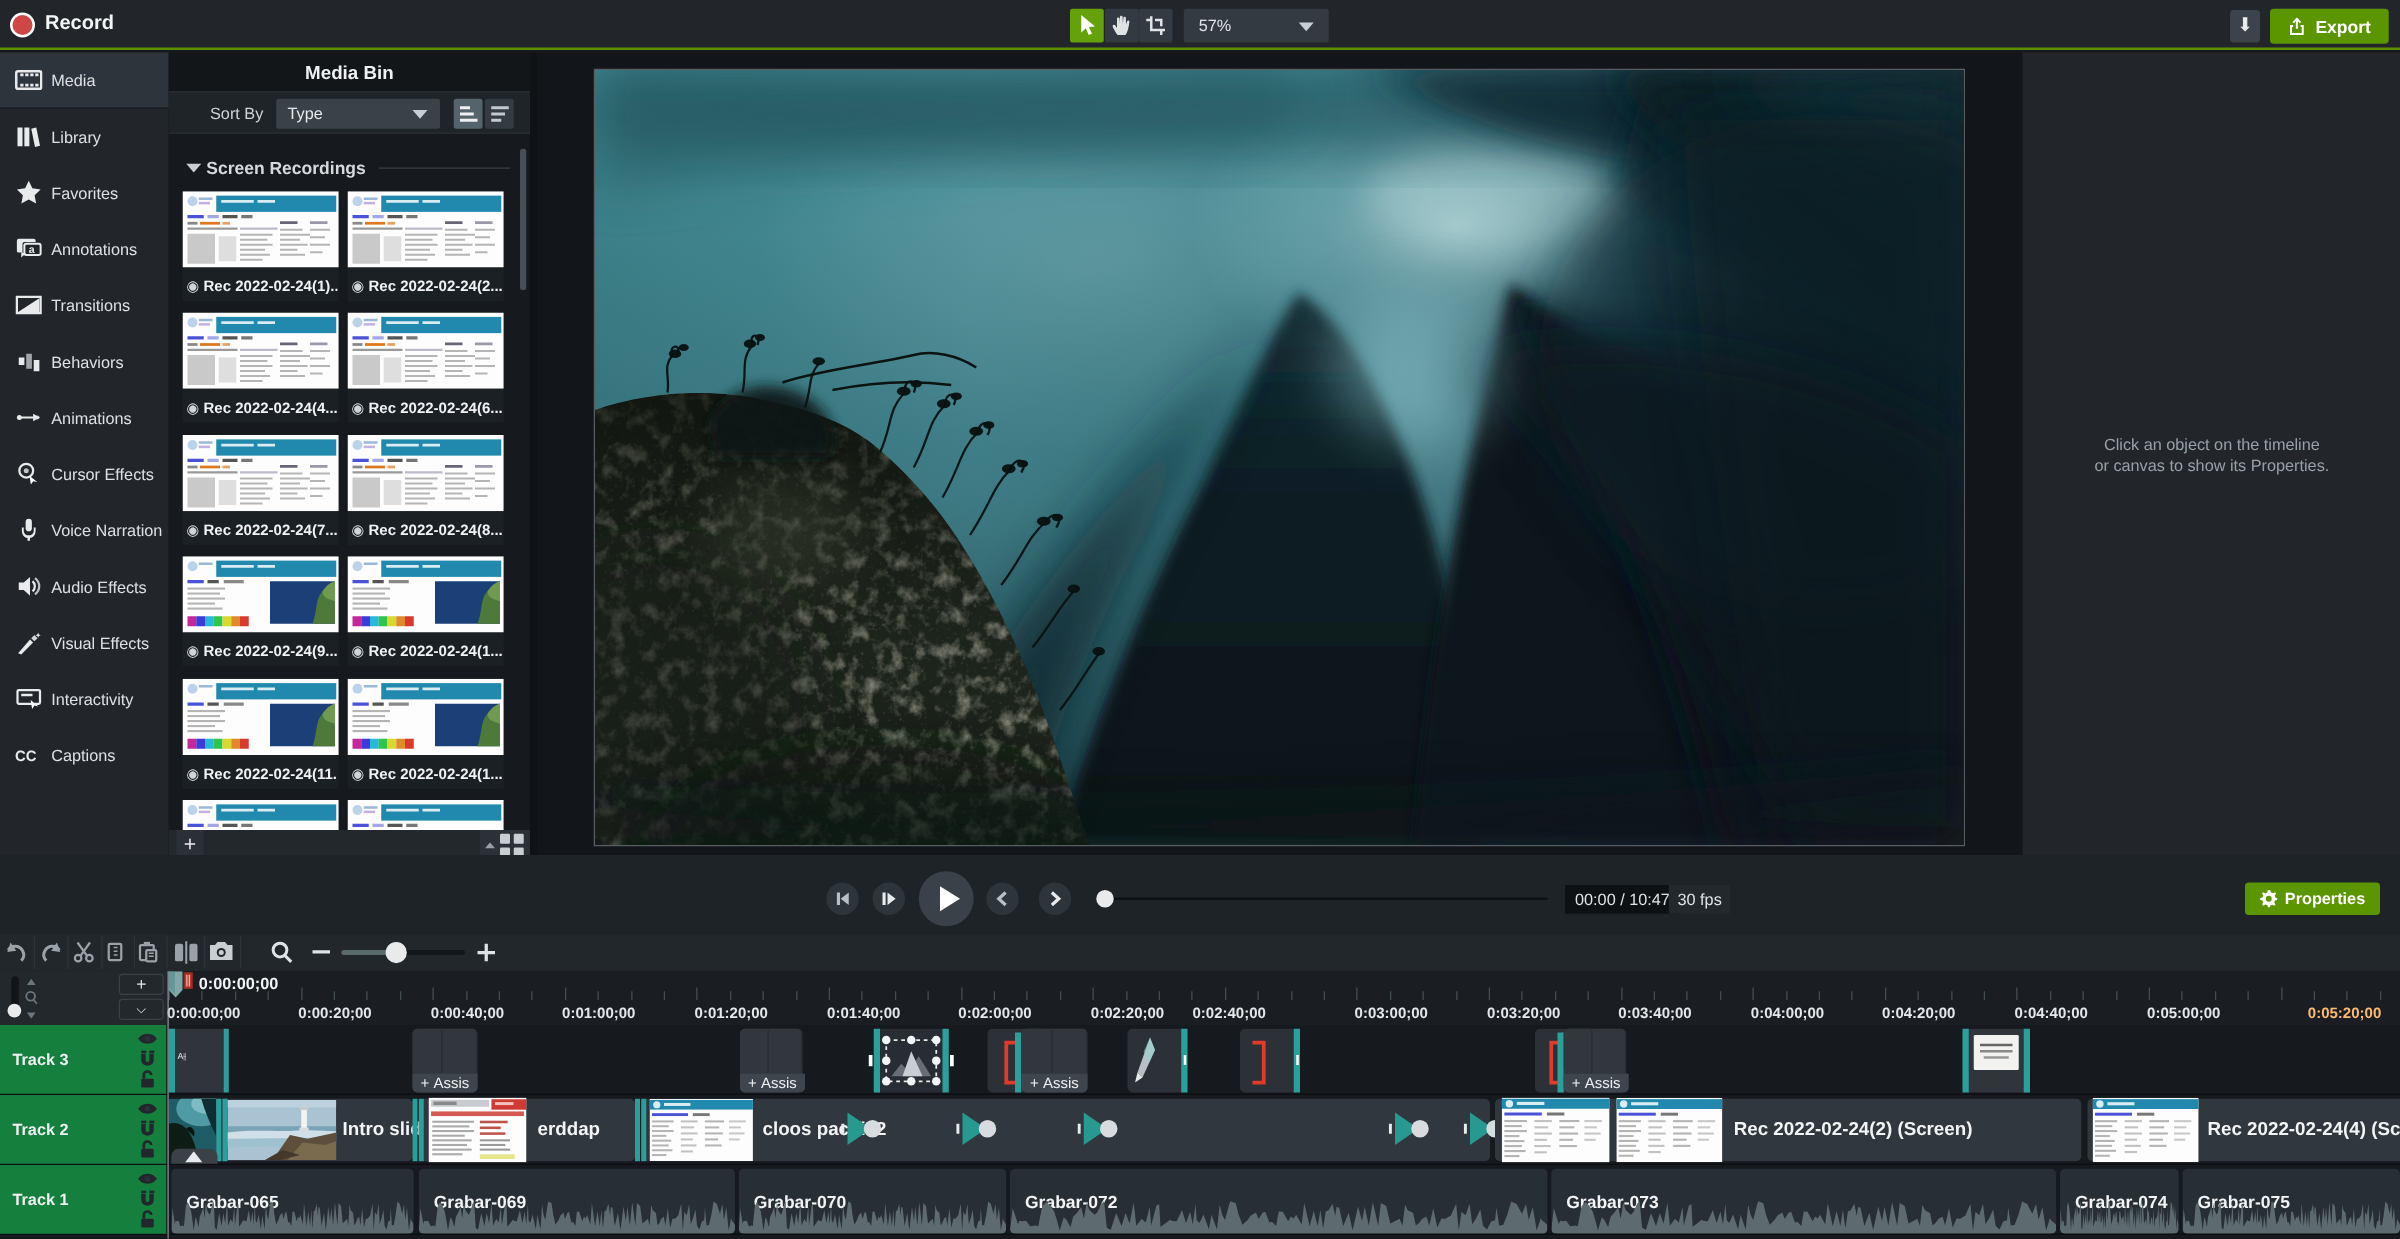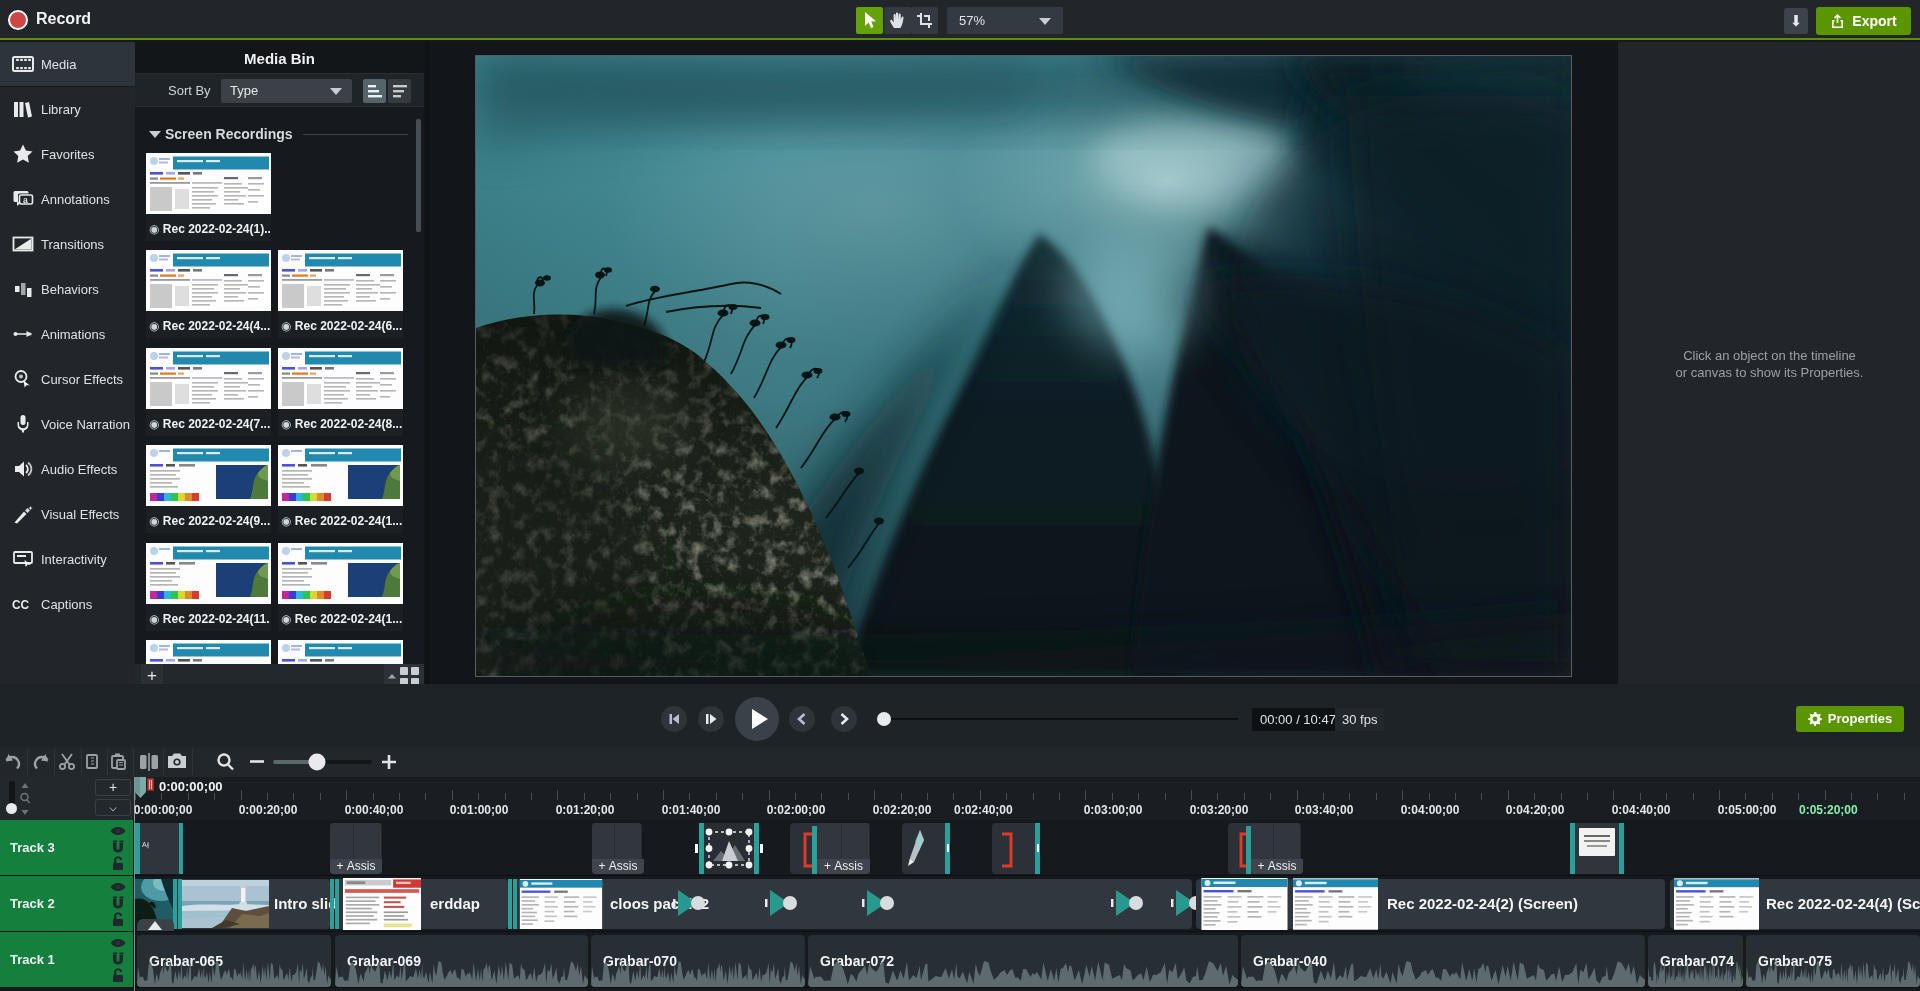--- a/index.html
+++ b/index.html
@@ -417,20 +417,26 @@
 </div>
 <div id="mbscroll">
 <div id="srhdr">Screen Recordings</div>
         <div id="srline"></div>
 <div class="cell" style="left:11px;top:45px">
           <svg width="125" height="61">
             <use href="#th-table"></use>
           </svg>
           <div class="cap">Rec 2022-02-24(1)...</div>
         </div>
+<div class="cell" style="left:143px;top:45px">
+          <svg width="125" height="61">
+            <use href="#th-table"></use>
+          </svg>
+          <div class="cap">Rec 2022-02-24(2...</div>
+        </div>
 <div class="cell" style="left:11px;top:142px">
           <svg width="125" height="61">
             <use href="#th-table"></use>
           </svg>
           <div class="cap">Rec 2022-02-24(4...</div>
         </div>
 <div class="cell" style="left:143px;top:142px">
           <svg width="125" height="61">
             <use href="#th-table"></use>
           </svg>
@@ -798,21 +804,21 @@
       <span class="abs" style="left:743px;top:26px;width:106px;text-align:center;color:#e4e8ea;font-size:12px;font-weight:bold">0:02:00;00</span>
       <span class="abs" style="left:849px;top:26px;width:106px;text-align:center;color:#e4e8ea;font-size:12px;font-weight:bold">0:02:20;00</span>
       <span class="abs" style="left:954px;top:26px;width:106px;text-align:left;color:#e4e8ea;font-size:12px;font-weight:bold">0:02:40;00</span>
       <span class="abs" style="left:1060px;top:26px;width:106px;text-align:center;color:#e4e8ea;font-size:12px;font-weight:bold">0:03:00;00</span>
       <span class="abs" style="left:1166px;top:26px;width:106px;text-align:center;color:#e4e8ea;font-size:12px;font-weight:bold">0:03:20;00</span>
       <span class="abs" style="left:1271px;top:26px;width:106px;text-align:center;color:#e4e8ea;font-size:12px;font-weight:bold">0:03:40;00</span>
       <span class="abs" style="left:1377px;top:26px;width:106px;text-align:center;color:#e4e8ea;font-size:12px;font-weight:bold">0:04:00;00</span>
       <span class="abs" style="left:1482px;top:26px;width:106px;text-align:center;color:#e4e8ea;font-size:12px;font-weight:bold">0:04:20;00</span>
       <span class="abs" style="left:1588px;top:26px;width:106px;text-align:center;color:#e4e8ea;font-size:12px;font-weight:bold">0:04:40;00</span>
       <span class="abs" style="left:1694px;top:26px;width:106px;text-align:center;color:#e4e8ea;font-size:12px;font-weight:bold">0:05:00;00</span>
-      <span class="abs" style="left:1799px;top:26px;width:106px;text-align:left;color:#86efac;font-size:12px;font-weight:bold">0:05:20;00</span>
+      <span class="abs" style="left:1799px;top:26px;width:106px;text-align:right;color:#fdba74;font-size:12px;font-weight:bold">0:05:20;00</span>
       <svg class="abs" style="left:129px;top:0px" width="26" height="22" viewBox="0 0 26 22">
         <path d="M6 0 L17 0 L17 15 L11.5 21 L6 15 Z" fill="#7fa8a6"></path>
         <path d="M6 0 L11 0 L11 18 L6 14 Z" fill="#558c8a" opacity=".6"></path>
       </svg>
       <div class="abs" style="left:147px;top:1px;width:7px;height:13px;background:#c23b2e;border:1px solid #8f2a20"></div>
       <div class="abs" style="left:149px;top:3px;width:1px;height:9px;background:#e8b0a8"></div>
       <div class="abs" style="left:151px;top:3px;width:1px;height:9px;background:#e8b0a8"></div>
       <span class="abs" style="left:159px;top:2px;color:#f2f4f5;font-size:13px;font-weight:bold">0:00:00;00</span>
     </div>
 <div id="tracks">
@@ -1033,21 +1039,21 @@
             <use href="#wave"></use>
           </svg>
         </div>
         <div class="clip aclip" style="left:808px;top:3px;width:430px;height:52px">
           <span class="alab">Grabar-072</span>
           <svg width="430" height="30" viewBox="0 0 400 30" preserveAspectRatio="none" style="position:absolute;left:0;top:22px">
             <use href="#wave"></use>
           </svg>
         </div>
         <div class="clip aclip" style="left:1241px;top:3px;width:404px;height:52px">
-          <span class="alab">Grabar-040</span>
+          <span class="alab">Grabar-073</span>
           <svg width="404" height="30" viewBox="0 0 400 30" preserveAspectRatio="none" style="position:absolute;left:0;top:22px">
             <use href="#wave"></use>
           </svg>
         </div>
         <div class="clip aclip" style="left:1648px;top:3px;width:95px;height:52px">
           <span class="alab">Grabar-074</span>
           <svg width="95" height="30" viewBox="0 0 400 30" preserveAspectRatio="none" style="position:absolute;left:0;top:22px">
             <use href="#wave"></use>
           </svg>
         </div>

